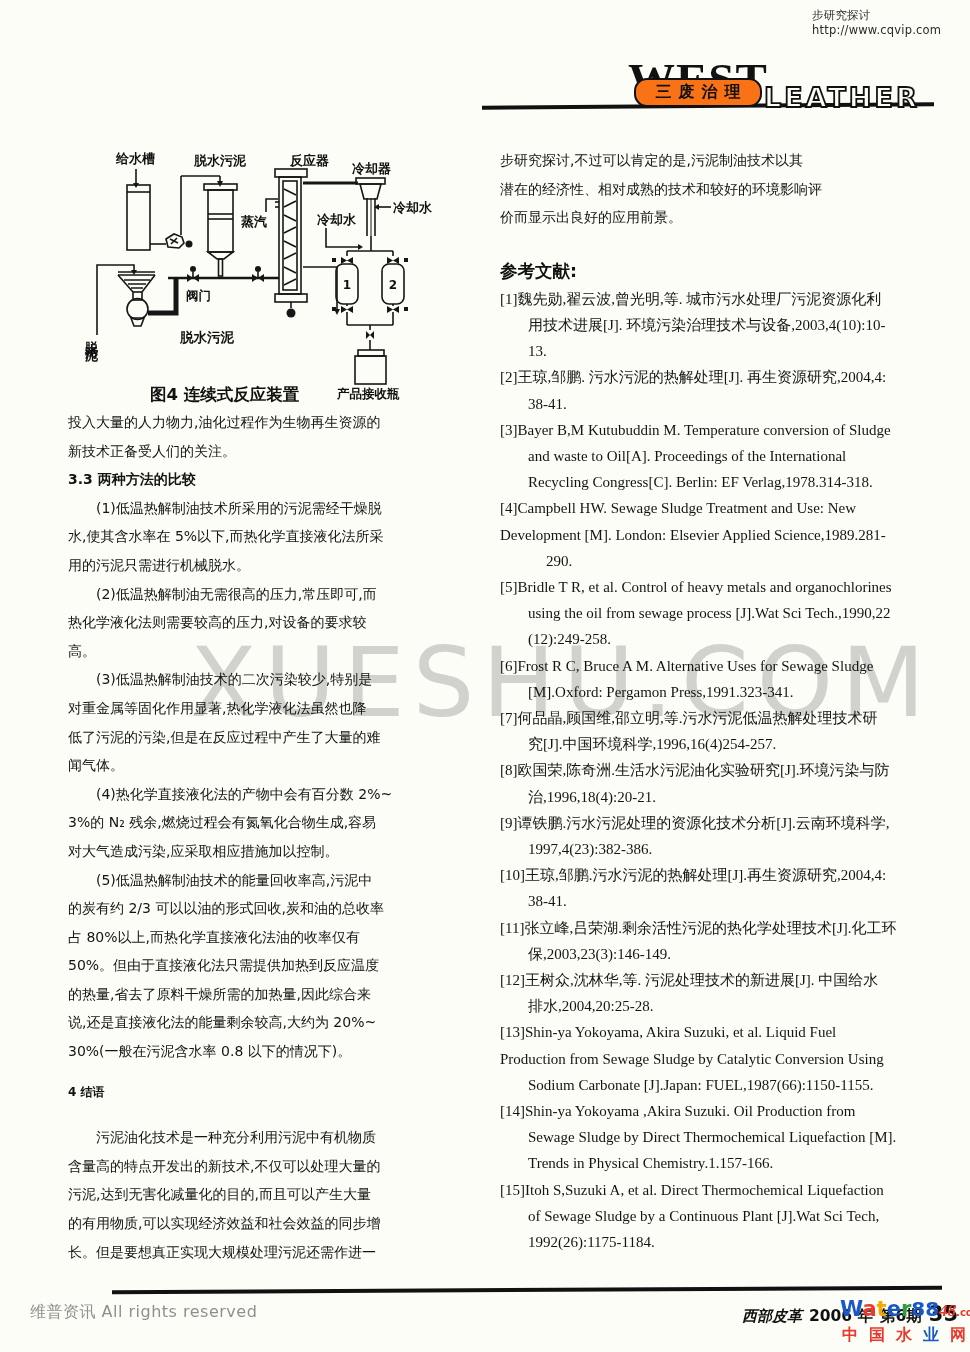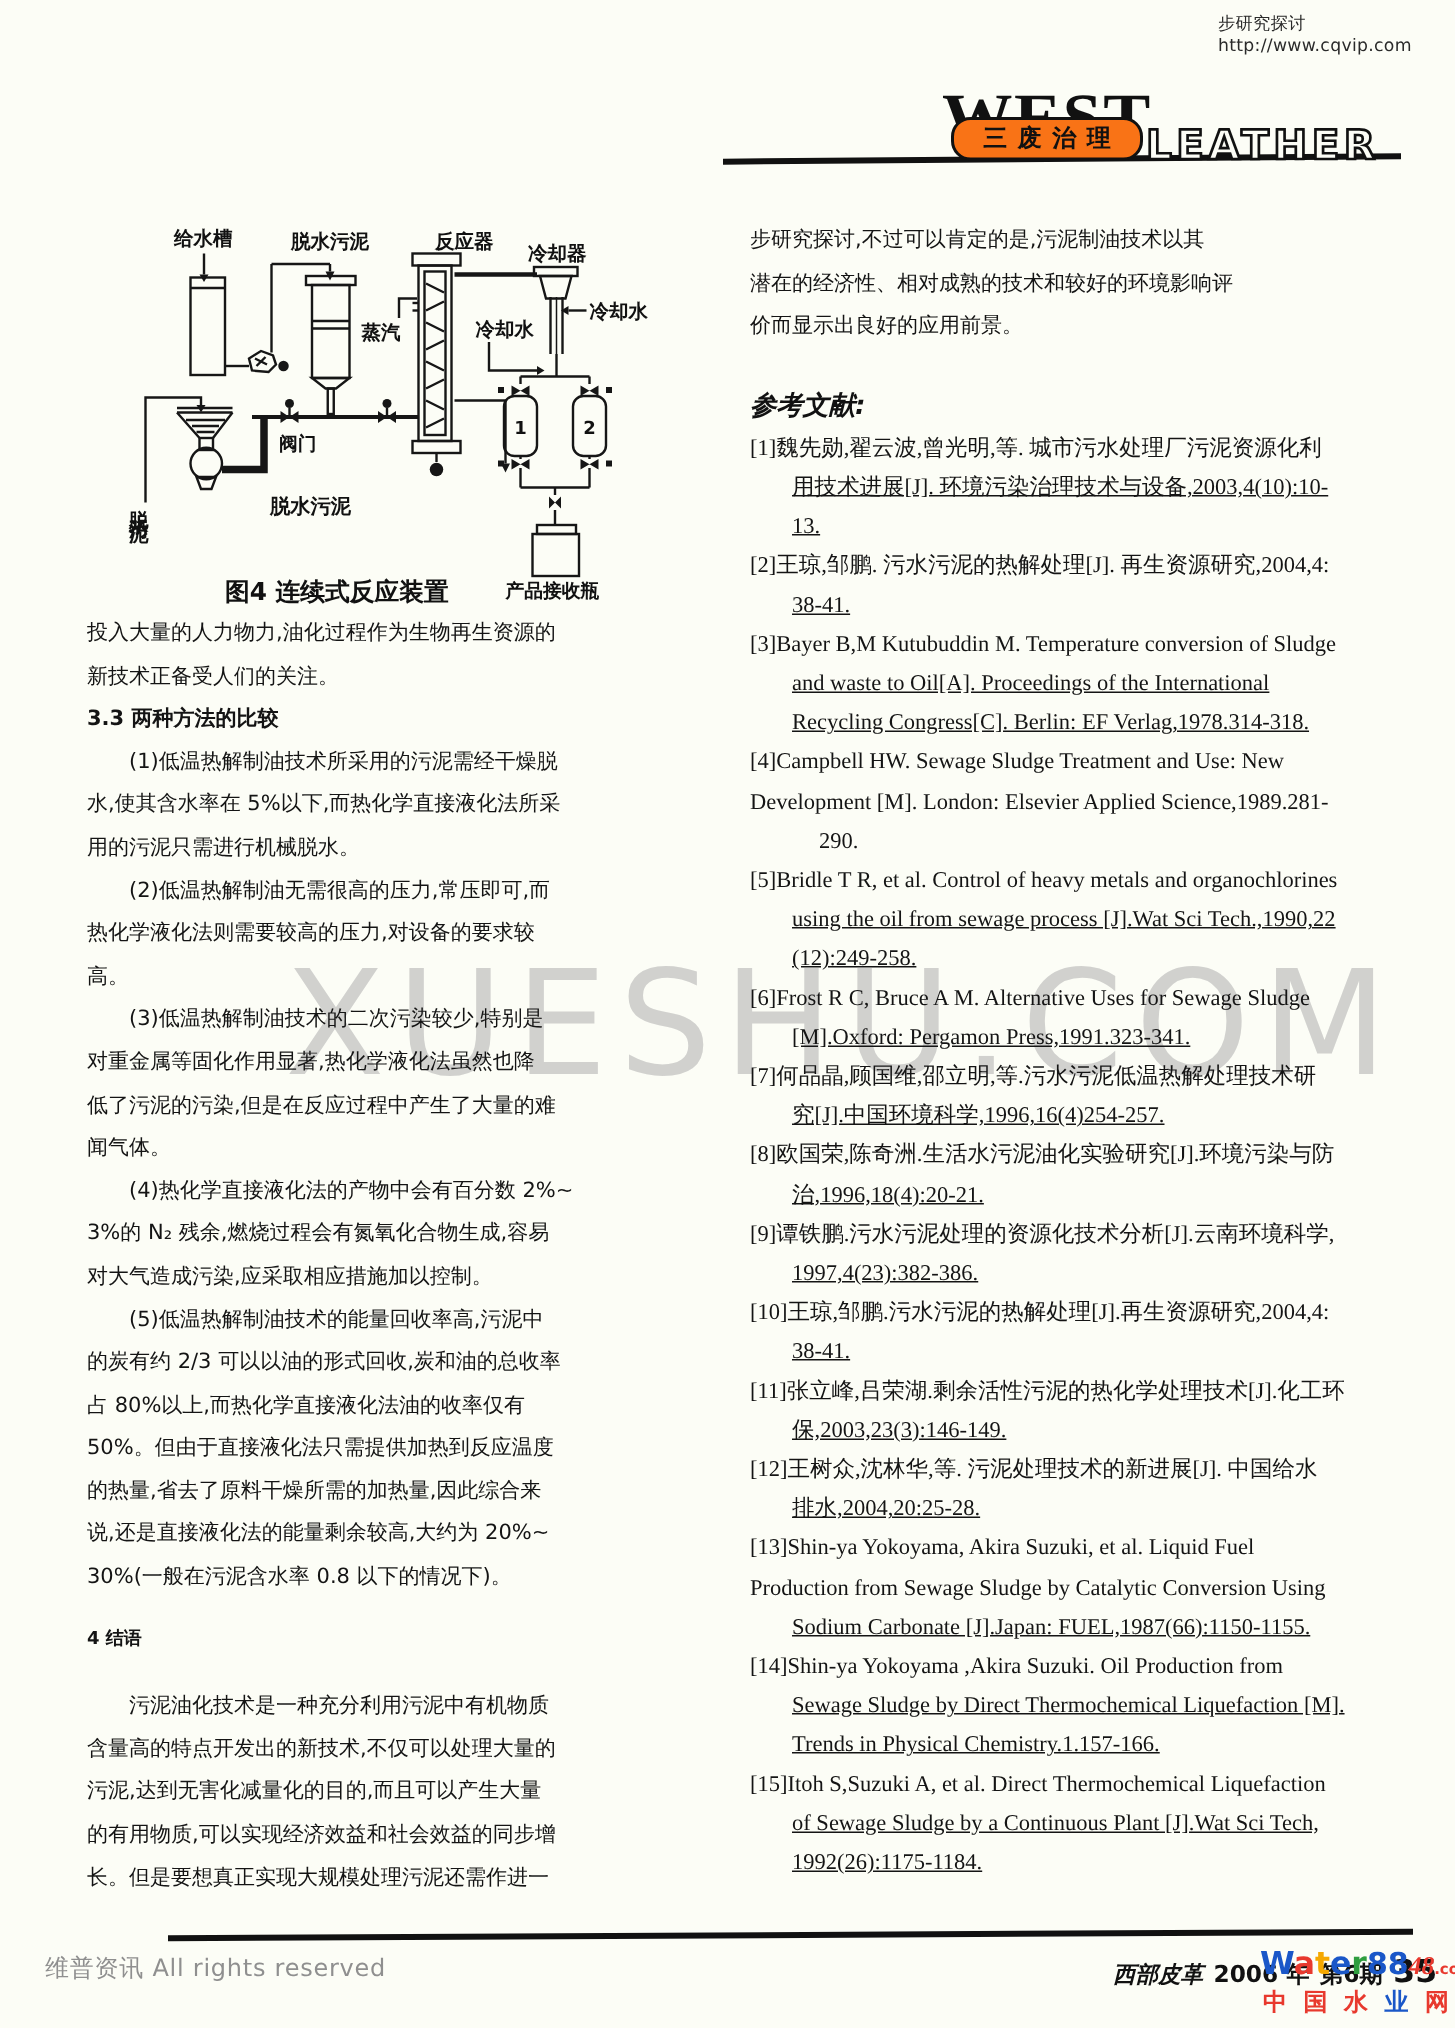--- a/index.html
+++ b/index.html
@@ -15,30 +15,30 @@
   #badge span{font-size:16px;font-weight:700;letter-spacing:7px;padding-left:7px;color:#111;}
   #leather{top:82px;left:764px;font-size:27px;font-weight:700;letter-spacing:3px;color:#fcfdf6;
            -webkit-text-stroke:1.8px #111;text-shadow:0 0 1px #111;z-index:3;font-family:"DejaVu Sans",sans-serif;}
   #header-rule{top:104px;left:482px;width:452px;height:3.5px;background:#111;transform:rotate(-.45deg);}
   
   #figure-wrap{top:143px;left:70px;width:420px;height:264px;z-index:1;}
   #dw-vertical{top:330px;left:82px;writing-mode:vertical-rl;font-size:13px;font-weight:700;
                letter-spacing:3px;z-index:2;color:#111;}
   svg text{font-family:"DejaVu Sans",sans-serif;font-weight:700;fill:#111;}
   
-  #left-col{top:408px;left:58px;width:424px;z-index:1;}
+  #left-col{top:408px;left:68px;width:424px;z-index:1;}
   #right-col{top:146px;left:500px;width:446px;z-index:1;}
   .cline{white-space:nowrap;line-height:28.6px;font-size:14px;font-weight:500;color:#141414;}
   .cline.h{font-weight:700;}
   .cline.h2{font-weight:800;font-size:12px;margin-top:12px;margin-bottom:17px;}
-  #refs-heading{font-size:17.5px;font-weight:800;margin-top:26px;line-height:26px;color:#111;font-style:italic;}
+  #refs-heading{font-size:17.5px;font-weight:800;margin-top:26px;line-height:26px;color:#111;}
   #ref-list{margin-top:2px;}
   .rline{white-space:nowrap;line-height:26.2px;font-size:15px;color:#141414;
          font-family:"Liberation Serif","DejaVu Sans",serif;}
-  .rline.i1{padding-left:28px;text-decoration:underline;}
+  .rline.i1{padding-left:28px;}
   .rline.i2{padding-left:46px;}
   
   #center-wm{top:626px;left:190px;font-size:97px;letter-spacing:8px;color:#c7c7c5;opacity:.8;
              z-index:0;font-family:"DejaVu Sans",sans-serif;}
   
   #footer-rule{top:1288px;left:112px;width:830px;height:4px;background:#111;transform:rotate(-.3deg);}
   #footer-copy{top:1302px;left:30px;font-size:16px;color:#8f8f8f;letter-spacing:.5px;}
   #footer-journal{top:1302px;left:742px;display:flex;align-items:baseline;gap:7px;color:#111;z-index:1;}
   #journal-script{font-family:"Liberation Serif",serif;font-style:italic;font-weight:800;font-size:15px;}
   #journal-year,#journal-issue{font-weight:800;font-size:15.5px;}

